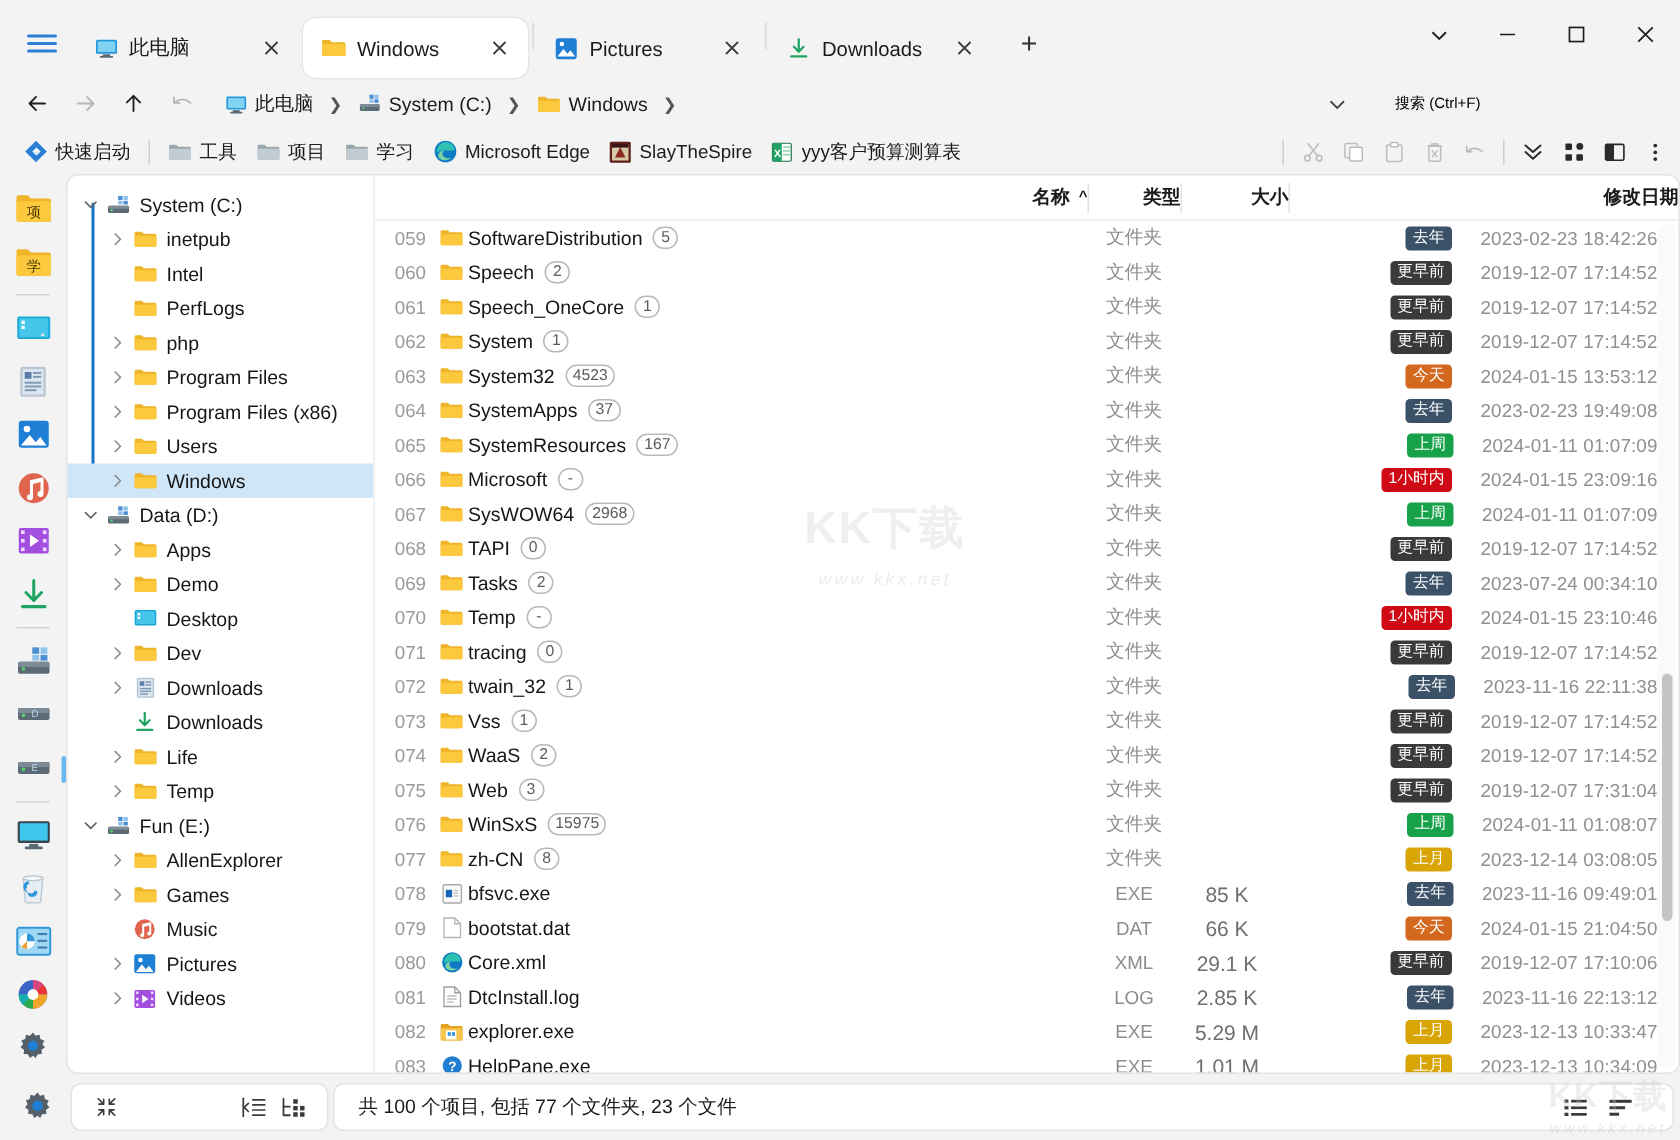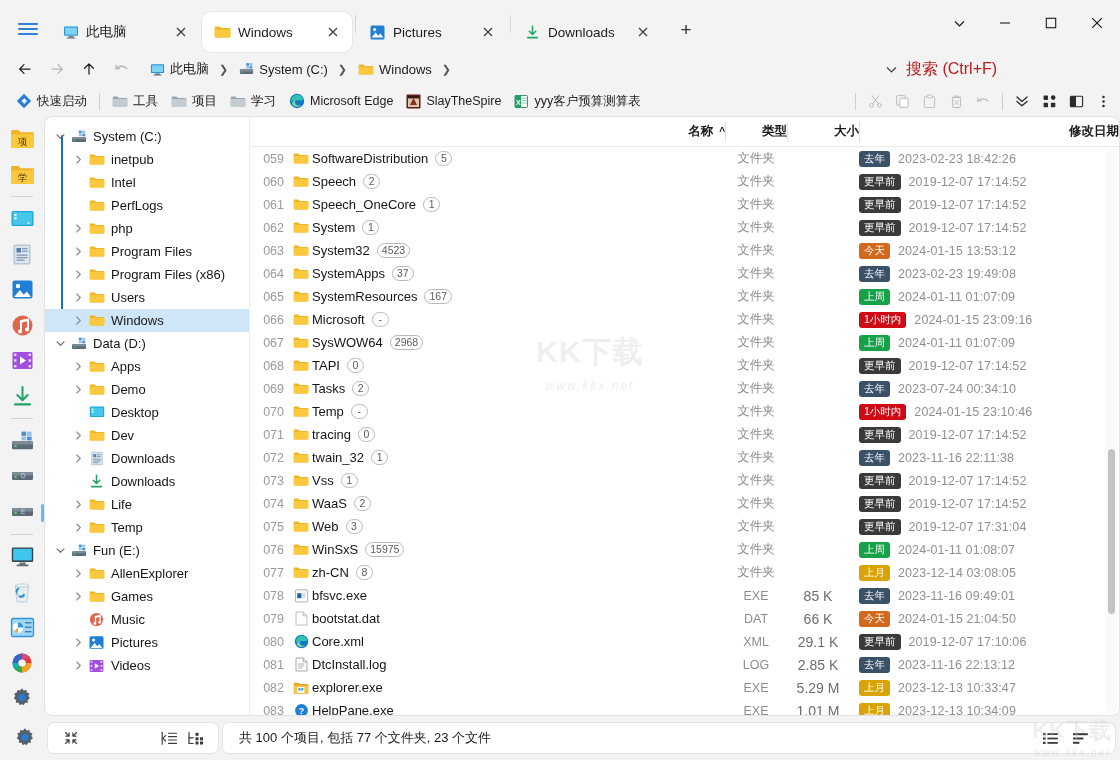--- a/index.html
+++ b/index.html
@@ -32,21 +32,21 @@
 
   
   .navbar{ height:34px; display:flex; align-items:center; padding:0 6px 0 10px; flex:0 0 34px; gap:2px; }
   .navbtn{ width:30px; height:28px; display:flex; align-items:center; justify-content:center; border-radius:5px; cursor:pointer; color:#1f1f1f; }
   .navbtn.dim{ color:#b6b6b6; }
   .crumbs{ display:flex; align-items:center; flex:1; height:28px; padding-left:8px; gap:2px; font-size:13px; overflow:hidden; }
   .crumb{ display:flex; align-items:center; gap:5px; padding:2px 4px; border-radius:4px; cursor:pointer; white-space:nowrap; }
   .crumb .sep{ color:#555; font-size:11px; margin:0 1px 0 5px; }
   .crumbcaret{ width:26px; height:26px; display:flex; align-items:center; justify-content:center; color:#444; cursor:pointer; }
   .searchbox{ width:200px; height:26px; display:flex; align-items:center; margin-right:8px; }
-  .searchbox .ph{ font-size:16px; color:#b91c1c; }
+  .searchbox .ph{ font-size:10px; color:#000000;margin-left:24px; }
 
   
   .bmbar{ height:30px; display:flex; align-items:center; padding:0 4px 0 10px; flex:0 0 30px; gap:1px; }
   .bm{ display:flex; align-items:center; gap:5px; padding:3px 6px; border-radius:4px; font-size:12.5px; cursor:pointer; white-space:nowrap; }
   .bmsep{ width:1px; height:17px; background:#cfcfcf; margin:0 5px; }
   .bmspacer{ flex:1; }
   .tbtn{ width:26px; height:26px; display:flex; align-items:center; justify-content:center; border-radius:4px; cursor:pointer; color:#5b5b5b; }
   .tbtn.dis{ color:#bcbcbc; }
   .tbtn.dark{ color:#2b2b2b; }
 
@@ -76,21 +76,21 @@
   .col-date{ width:260px; flex:0 0 260px; }
   .rows{ flex:1; overflow:hidden; position:relative; }
   .row{ height:23px; display:flex; align-items:center; font-size:13px; }
   .row .idx{ width:40px; flex:0 0 40px; text-align:right; color:#9a9a9a; font-size:12.5px; padding-right:6px; }
   .row .ic{ width:22px; flex:0 0 22px; display:flex; align-items:center; justify-content:center; }
   .row .nm{ color:#161616; white-space:nowrap; overflow:hidden; text-overflow:ellipsis; }
   .cnt{ display:inline-flex; align-items:center; justify-content:center; min-width:17px; height:15px; padding:0 4px; margin-left:7px; border:1px solid #b9b9b9; border-radius:8px; font-size:10.5px; color:#5c5c5c; line-height:1; vertical-align:middle; }
   .namecell{ flex:1; min-width:0; display:flex; align-items:center; }
   .tcell{ width:62px; flex:0 0 62px; text-align:center; color:#8d8d8d; font-size:12.5px; }
   .scell{ width:72px; flex:0 0 72px; text-align:center; padding-right:10px; color:#6e6e6e; font-size:14px; }
-  .dcell{ width:260px; flex:0 0 260px; display:flex; align-items:center; justify-content:flex-start; padding-right:14px; gap:8px; }
+  .dcell{ width:260px; flex:0 0 260px; display:flex; align-items:center; justify-content:flex-end; padding-right:14px; gap:19px; }
   .badge{ display:inline-flex; align-items:center; justify-content:center; height:16px; padding:0 5px; border-radius:3px; font-size:10.5px; color:#fff; line-height:1; white-space:nowrap; }
   .dtxt{ color:#909090; font-size:12.5px; white-space:nowrap; letter-spacing:.1px; }
 
   .watermark{ position:absolute; left:225px; top:215px; width:230px; text-align:center; pointer-events:none; opacity:.28; }
   .wm1{ font-size:30px; font-weight:bold; color:#c9c9c9; letter-spacing:1px; }
   .wm2{ font-size:12px; color:#bdbdbd; letter-spacing:2px; margin-top:6px;font-style:italic; }
   .wm-b{ position:absolute; right:8px; bottom:2px; text-align:center; opacity:.3; pointer-events:none;}
   .wm-b .wm1{ font-size:22px; } .wm-b .wm2{ font-size:10px; margin-top:1px;}
 
   .vscroll{ position:absolute; right:2px; top:32px; bottom:2px; width:12px; }

